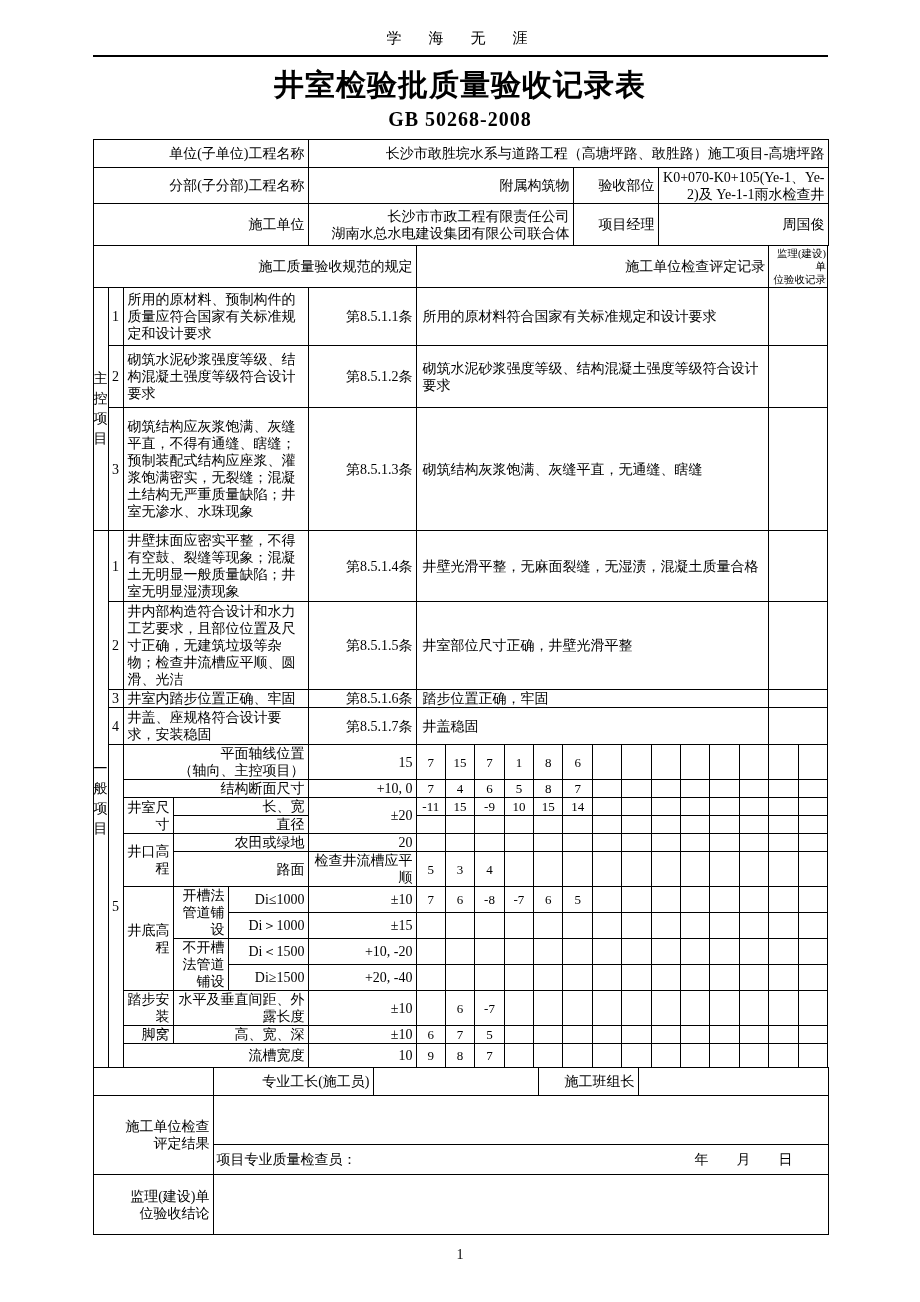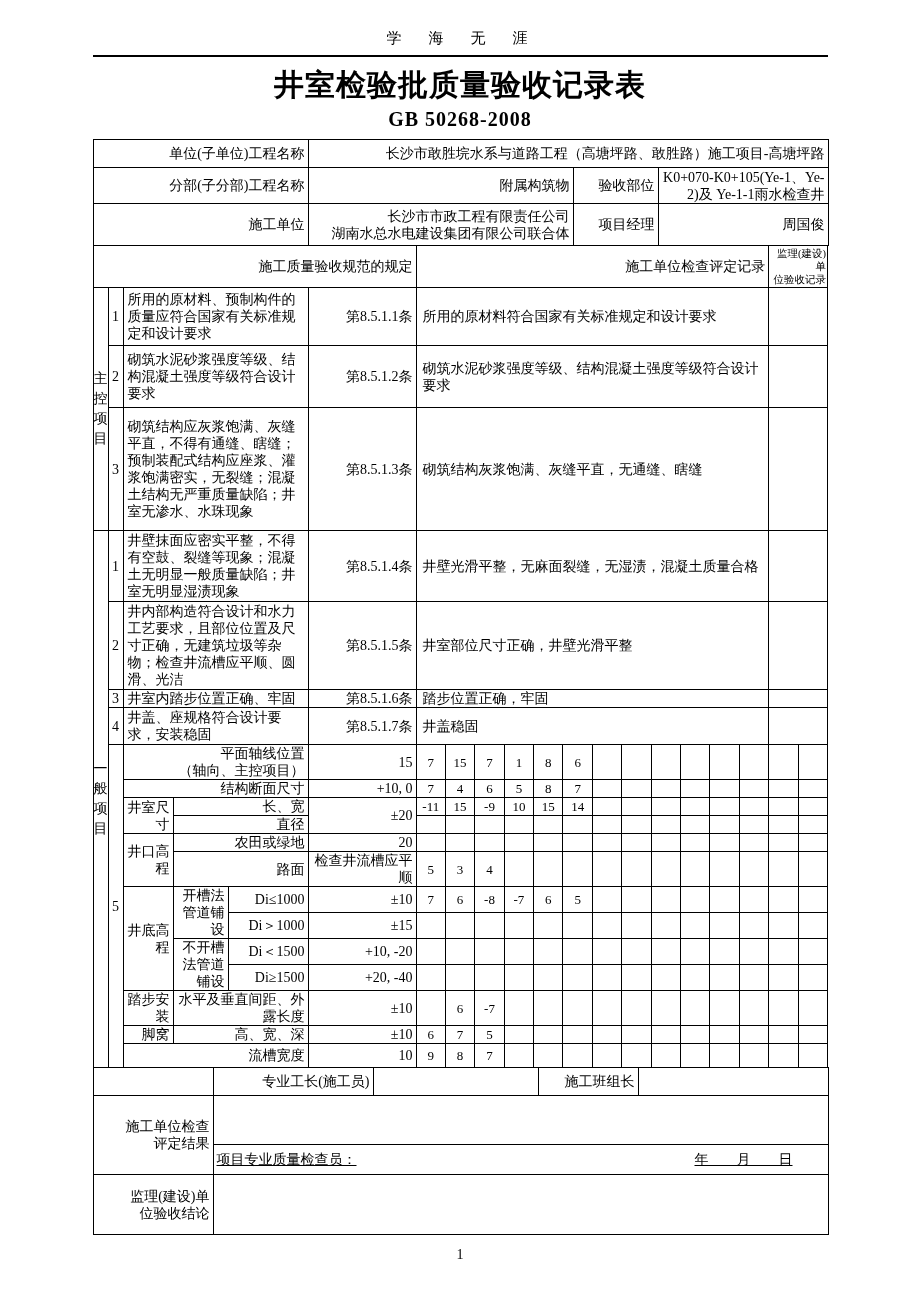--- a/index.html
+++ b/index.html
@@ -26,21 +26,21 @@
   .g { font-size:13px; text-align:center; padding:0; }
   .small { font-size:10.5px; line-height:13px; padding:1px; }
   .ba { word-break:break-all; }
   .tight { padding-top:0; padding-bottom:0; }
   col.gc { width:29.4px; }
   .r27{height:27px}.r28{height:28px}.r36{height:36px}.r42{height:42px}
   .r58{height:58px}.r62{height:62px}.r123{height:123px}.r66{height:66px}
   .r72{height:72px}.r17{height:17px}.r34{height:34px}.r18{height:18px}
   .r22{height:22px}.r35{height:35px}.r24{height:24px}.r47{height:49px}
   .r30{height:30px}.r60{height:60px}
-  .sign-row { display:flex; justify-content:space-between; align-items:flex-start; padding-right:32px;text-decoration:underline; }
+  .sign-row { display:flex; justify-content:space-between; align-items:flex-start; padding-right:32px; }
   .pageno { text-align:center; font-size:14px; margin-top:12px; }
 </style>
 </head>
 <body>
 
 <div class="page">
 
   <div class="watermark">学　海　无　涯</div>
   <div class="rule"></div>
   <div class="title">井室检验批质量验收记录表</div>

